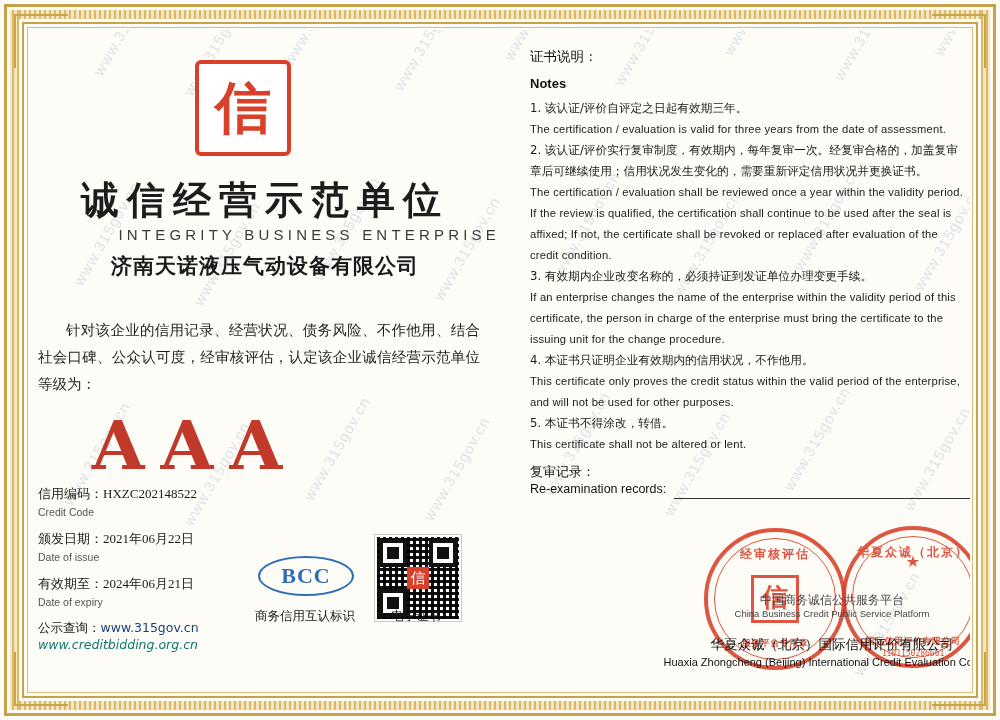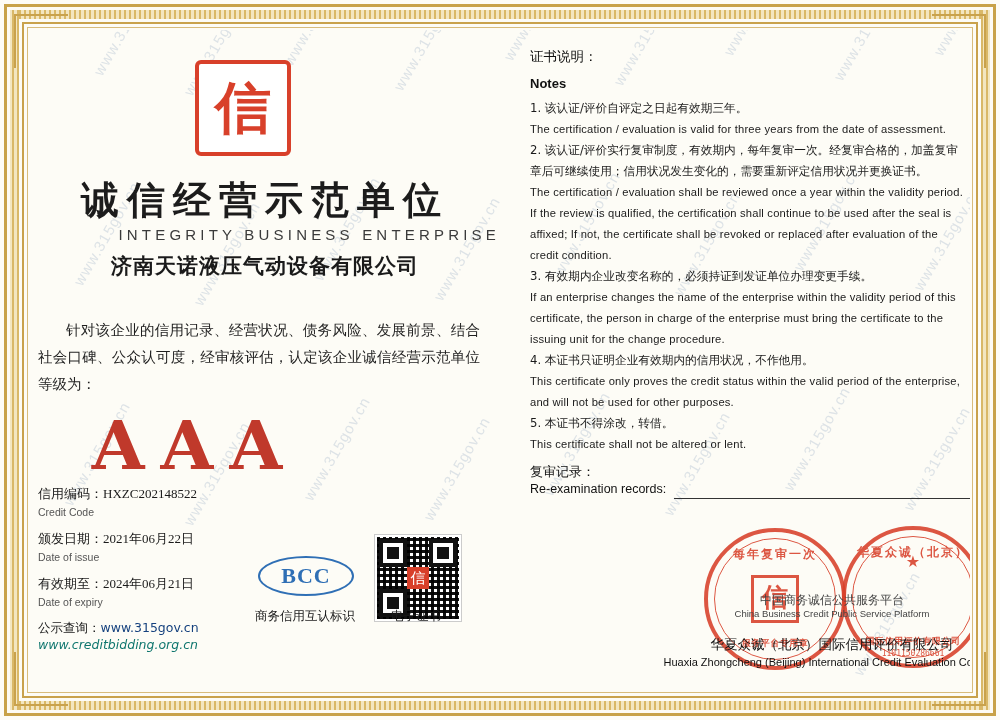--- a/index.html
+++ b/index.html
@@ -490,21 +490,21 @@
     <div class="left-col">
 
       <div class="seal-logo">
         <div class="glyph">信</div>
       </div>
 
       <div class="title-cn">诚信经营示范单位</div>
       <div class="title-en">INTEGRITY BUSINESS ENTERPRISE</div>
       <div class="company-cn">济南天诺液压气动设备有限公司</div>
 
-      <div class="para">针对该企业的信用记录、经营状况、债务风险、发展前景、结合社会口碑、公众认可度，经审核评估，认定该企业诚信经营示范单位等级为：</div>
+      <div class="para">针对该企业的信用记录、经营状况、债务风险、不作他用、结合社会口碑、公众认可度，经审核评估，认定该企业诚信经营示范单位等级为：</div>
 
       <div class="grade">AAA</div>
 
       <div class="meta">
         <div class="meta-row">
           <div class="meta-cn">
             <span>信用编码：</span><span>HXZC202148522</span>
           </div>
           <div class="meta-en">Credit Code</div>
         </div>
@@ -571,21 +571,21 @@
         <div class="note-cn">5. 本证书不得涂改，转借。</div>
         <div class="note-en">This certificate shall not be altered or lent.</div>
       </div>
 
       <div class="reexam">复审记录：</div>
       <div class="reexam-en">Re-examination records:</div>
       <div class="reexam-line"></div>
 
       <div class="stamp s1">
         <div class="ring"></div>
-        <div class="arc-top">每年复审一次</div>
+        <div class="arc-top">经审核评估</div>
         <div class="center-glyph">信</div>
         <div class="arc-bottom">服务平台专用章</div>
       </div>
 
       <div class="stamp s2">
         <div class="ring"></div>
         <div class="arc-top">华夏众诚（北京）</div>
         <div class="star">★</div>
         <div class="arc-bottom">国际信用评价有限公司</div>
         <div class="code">1101150286661</div>

